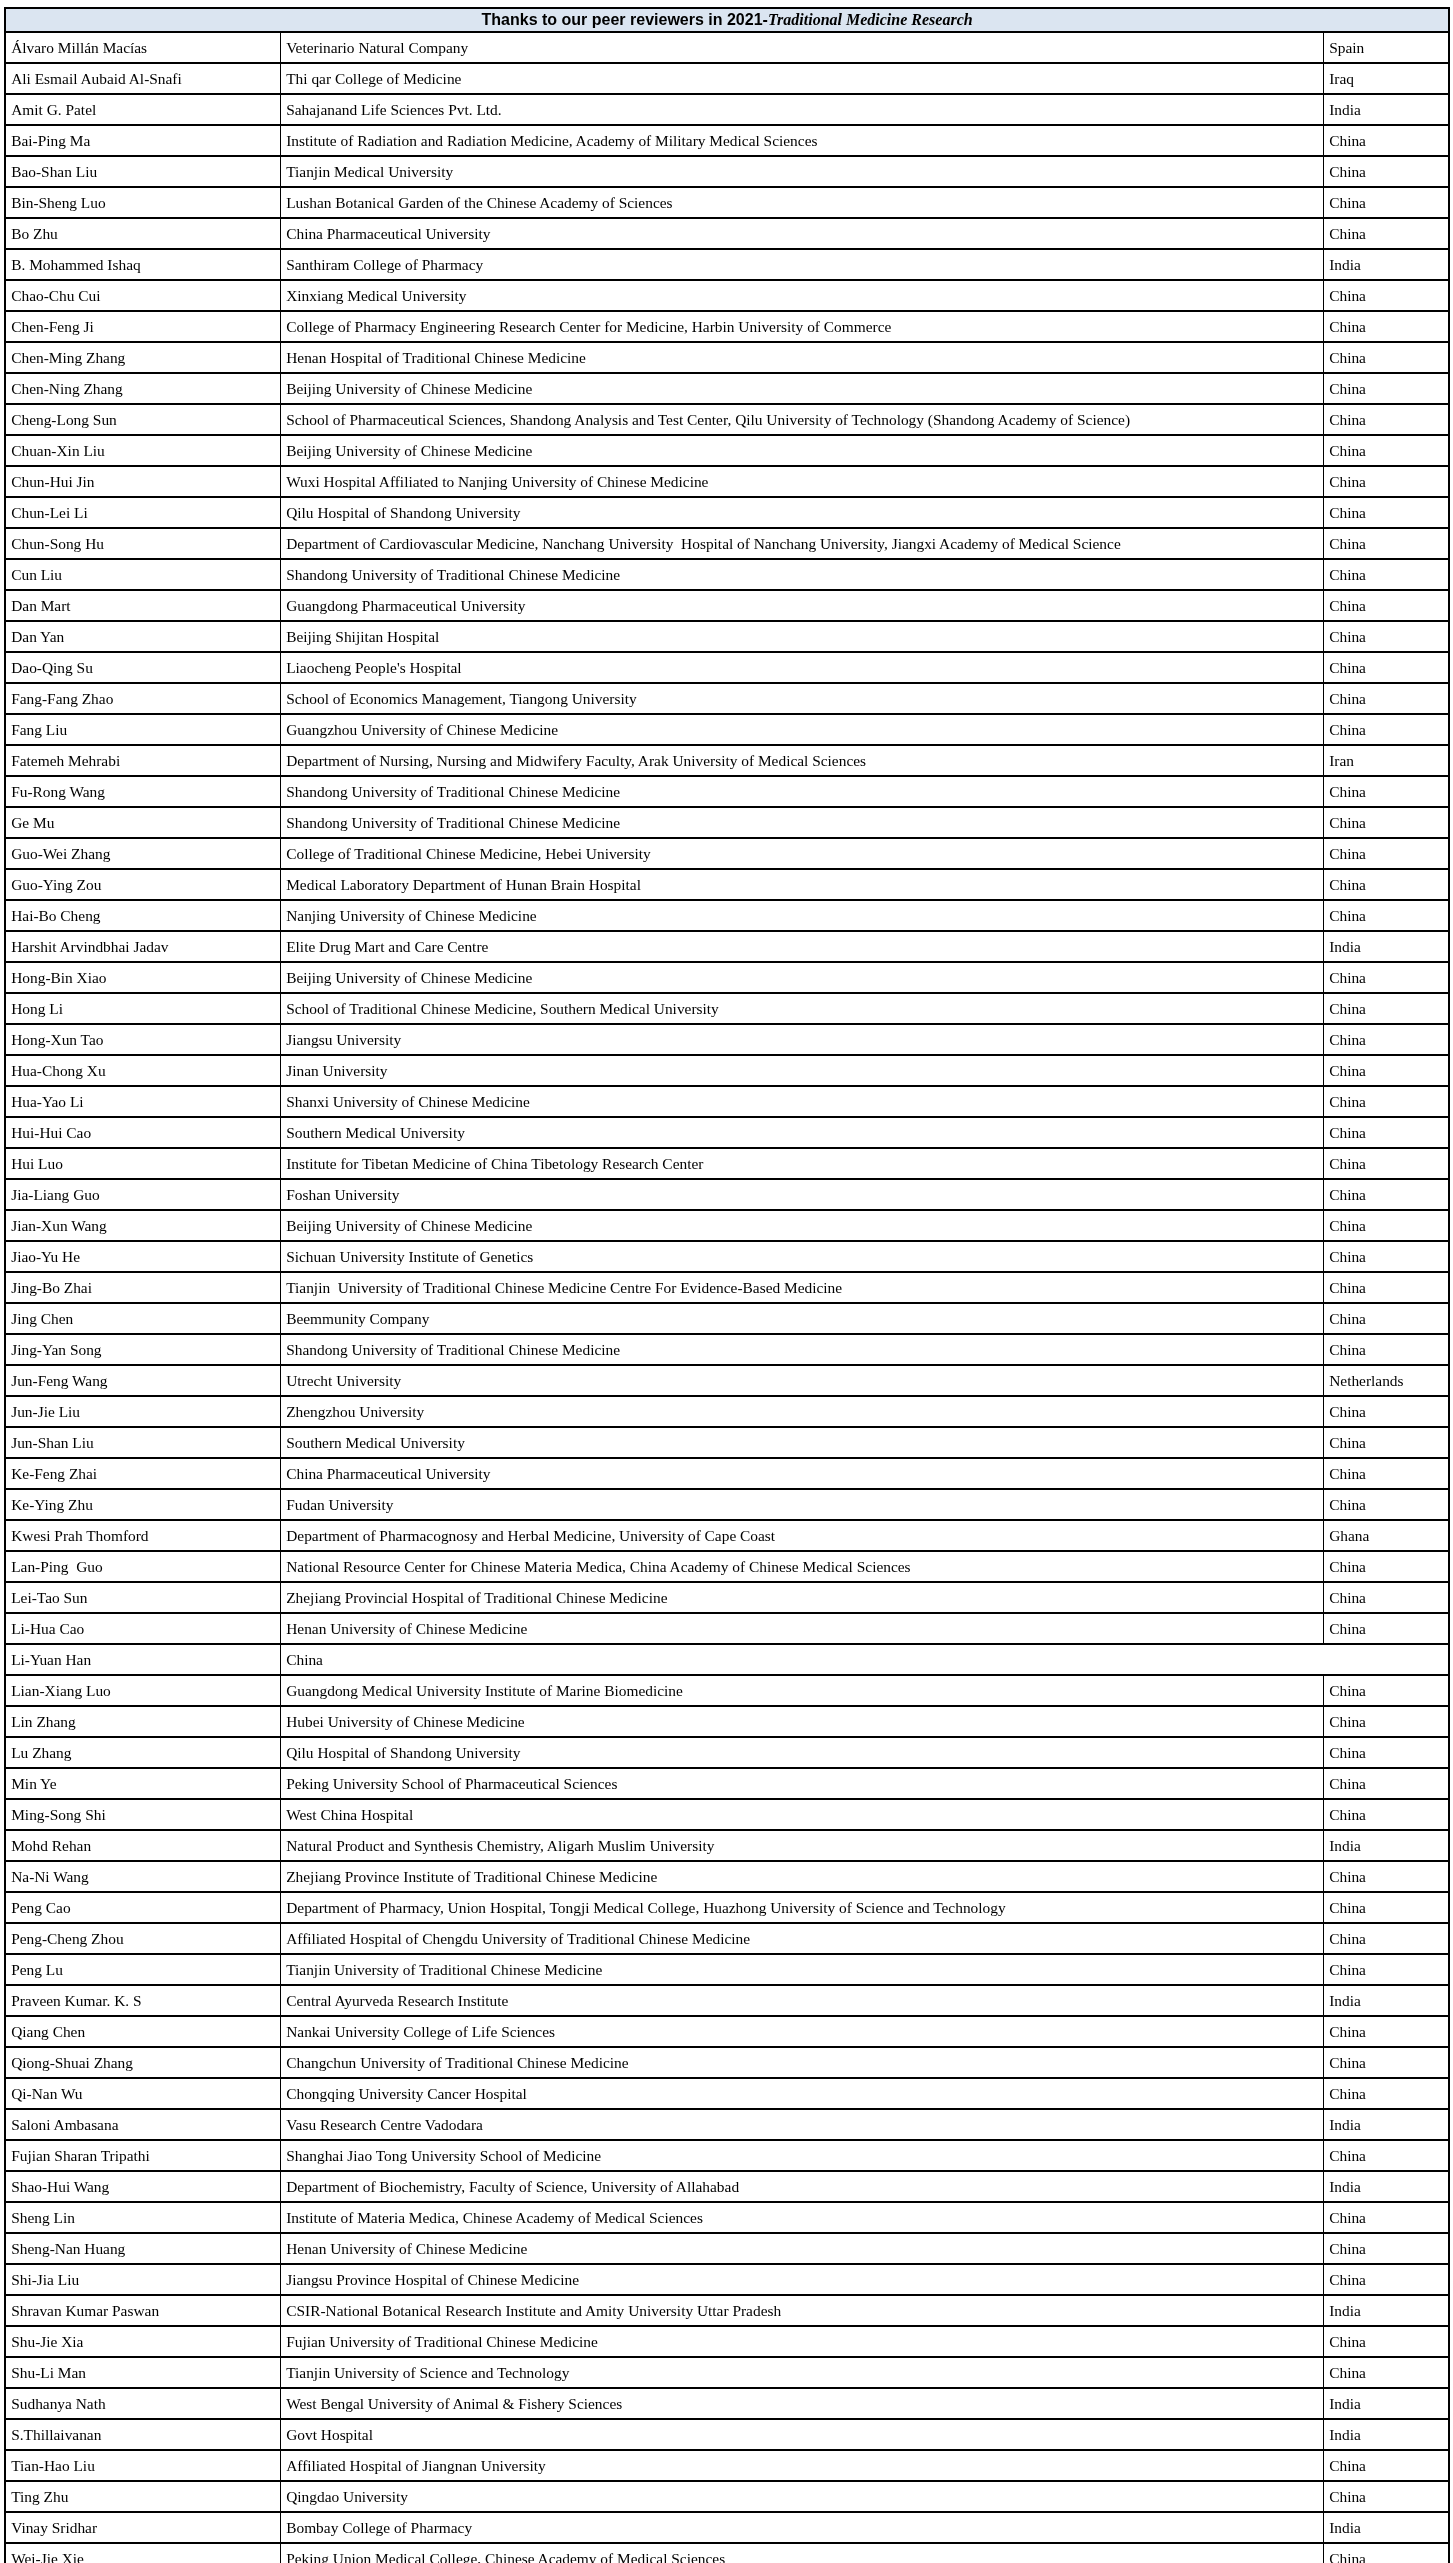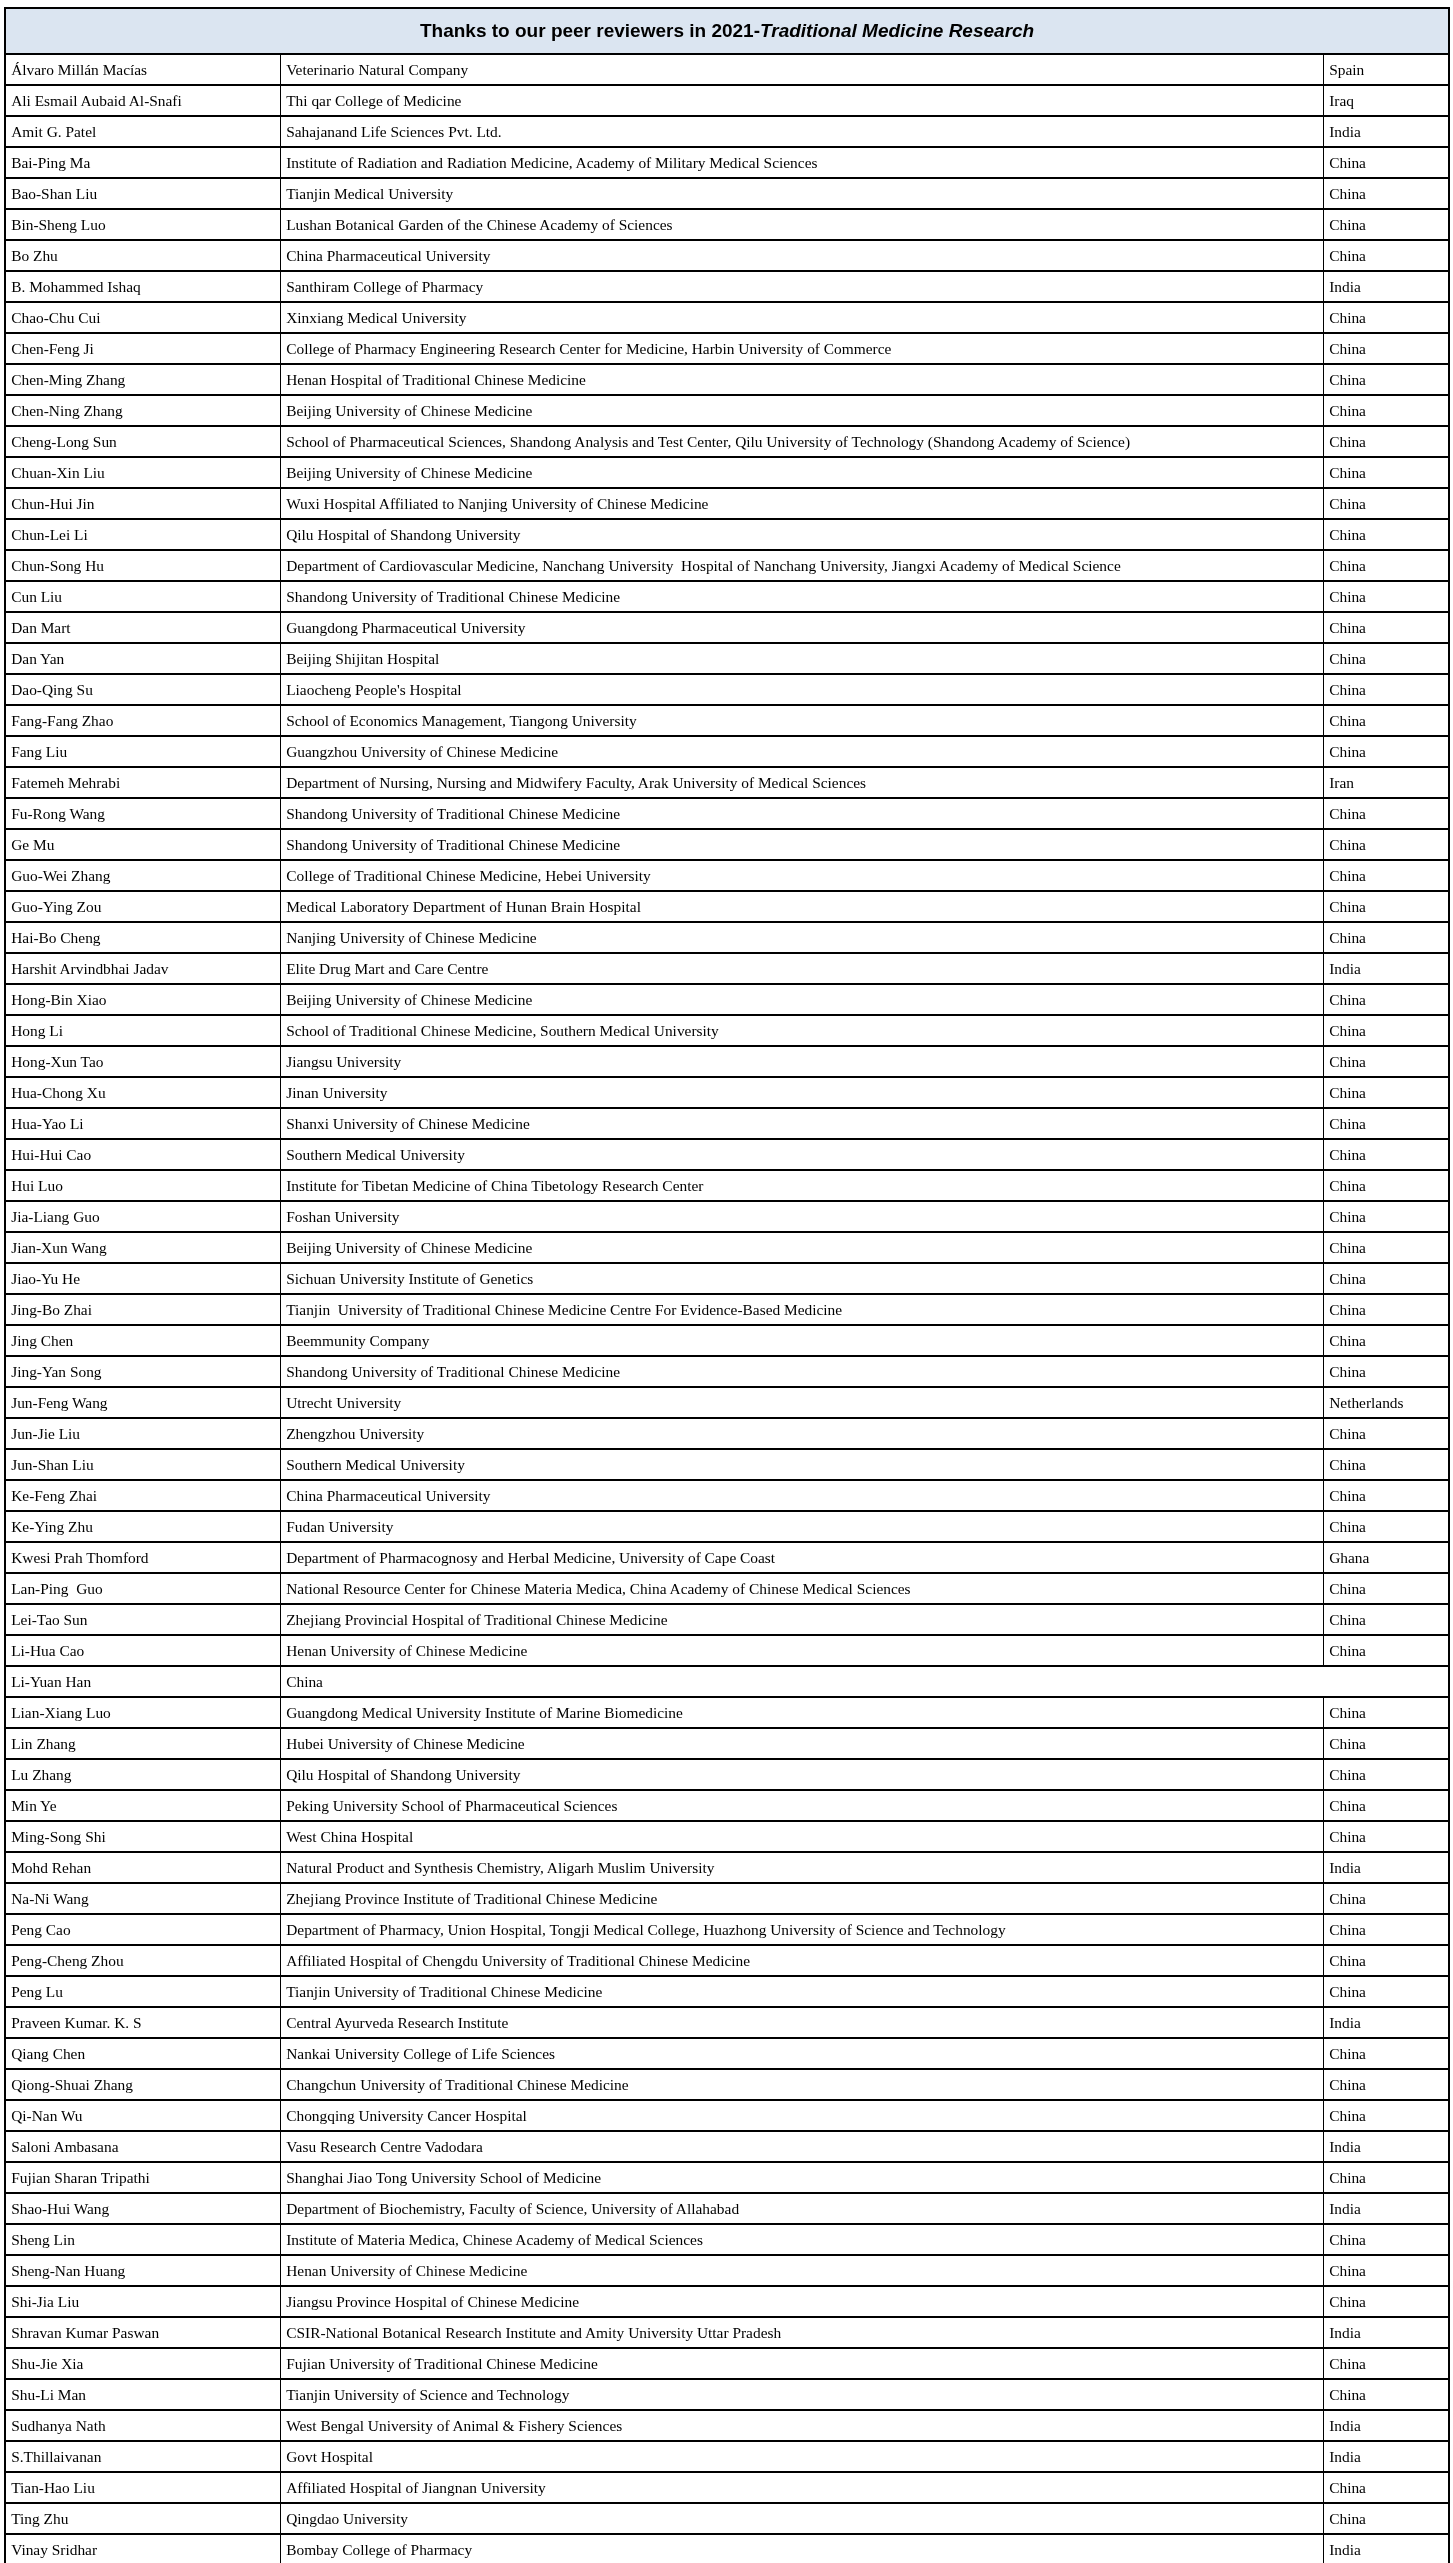--- a/index.html
+++ b/index.html
@@ -17,34 +17,35 @@
     position: absolute;
     left: 4.1px;
     top: 7.2px;
     width: 1446px;
     box-sizing: border-box;
     border: 2.1px solid #000000;
     background: #ffffff;
   }
   .title-row {
     box-sizing: border-box;
-    height: 46px;
+    height: 24px;
     background: #dbe5f1;
     border-bottom: 2.1px solid #000000;
     display: flex;
     align-items: center;
     justify-content: center;
     font-family: "Liberation Sans", sans-serif;
     font-weight: 700;
-    font-size: 19px;
+    font-size: 16px;
     color: #000000;
     white-space: pre;
   }
   .title-row .journal {
     font-style: italic;
+    font-family: Liberation Serif, serif;
   }
   .row {
     box-sizing: border-box;
     height: 31px;
     display: flex;
     border-bottom: 2.1px solid #000000;
     background: #ffffff;
   }
   .row:last-child {
     border-bottom: none;

